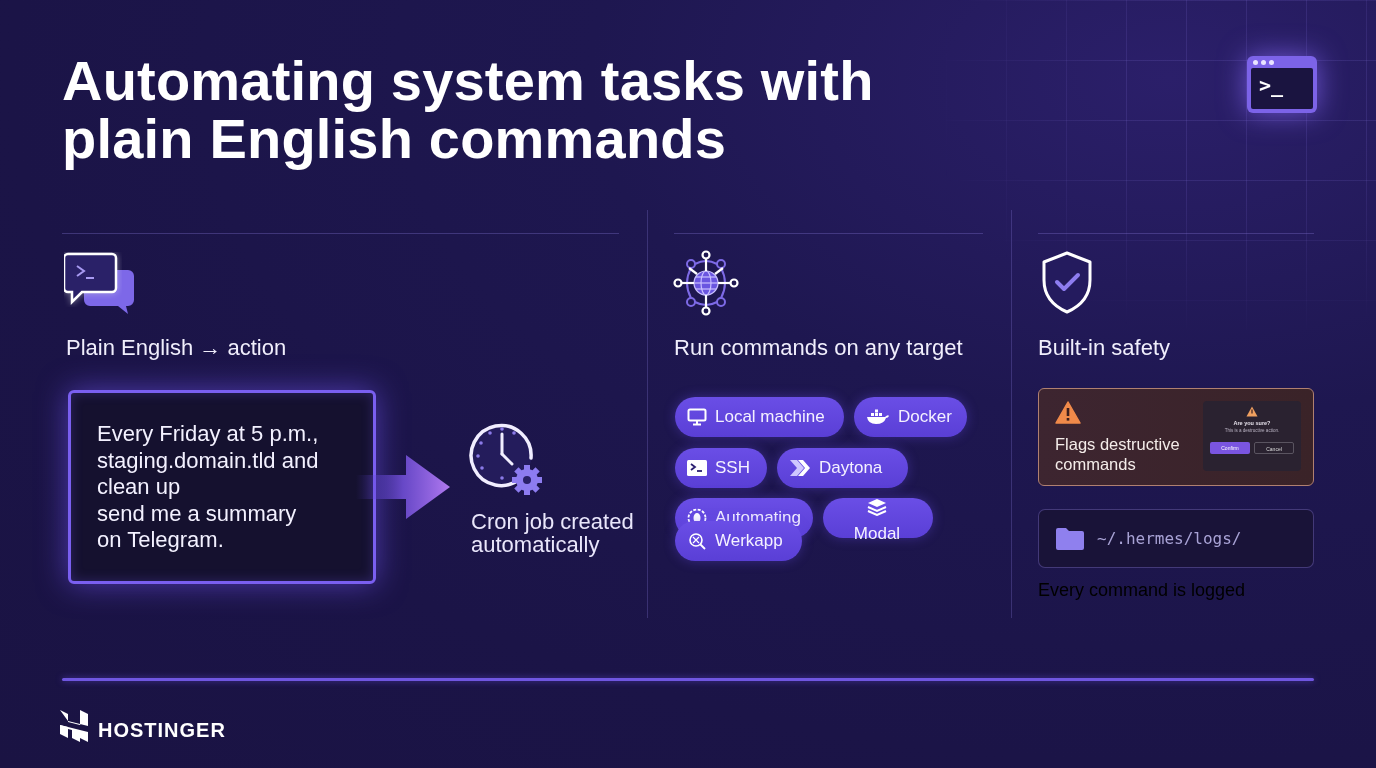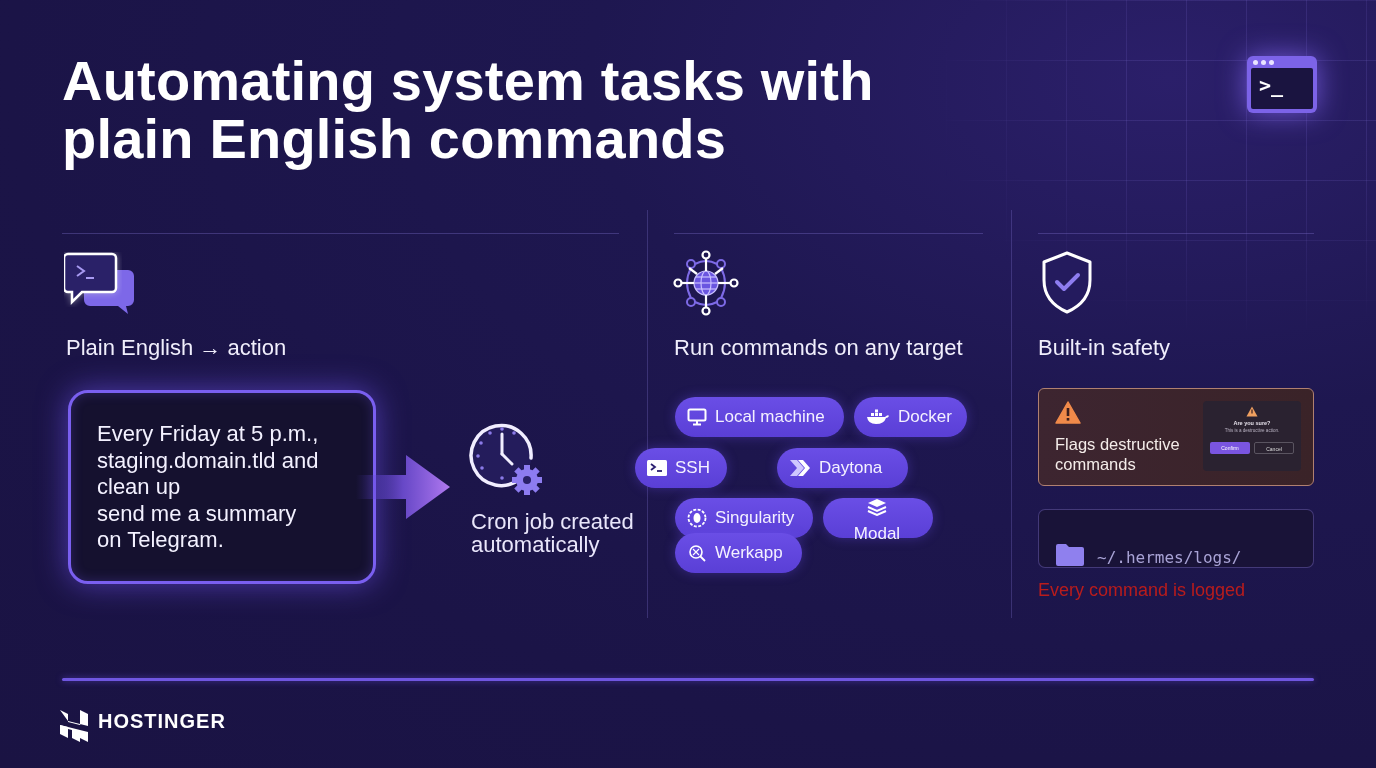--- a/index.html
+++ b/index.html
@@ -36,21 +36,21 @@
     width: 100%; height: 100%; background: #1a1440; border-radius: 2px;
     color: #fff; font-family: "DejaVu Sans Mono", monospace; font-size: 20px; font-weight: bold;
     padding: 6px 0 0 8px; line-height: 22px;
   }
   .hline { position: absolute; height: 1px; background: rgba(130,115,210,0.35); }
   .vline { position: absolute; width: 1px; background: rgba(130,115,210,0.3); }
   .col-heading { position: absolute; font-size: 22px; color: #f0eefc; }
   .icon { position: absolute; }
   .prompt-box {
     position: absolute; left: 68px; top: 390px; width: 308px; height: 194px;
-    border: 3px solid #7a5ff0; border-radius: 20px; background: #15112f;
+    border: 3px solid #7a5ff0; border-radius: 6px; background: #15112f;
     box-shadow: 0 0 30px rgba(120,90,255,0.55), inset 0 0 12px rgba(120,90,255,0.25);
     padding: 28px 20px 0 26px;
     font-size: 22px; line-height: 26.5px; color: #f3f1ff;
   }
   .arrow {
     position: absolute; left: 356px; top: 455px; width: 94px; height: 64px;
   }
   .cron-label { position: absolute; left: 471px; top: 510px; font-size: 22px; line-height: 23px; color: #e9e6fb; }
   .chip {
     position: absolute; height: 40px; border-radius: 20px;
@@ -73,29 +73,29 @@
   }
   .mini-dialog .t1 { font-size: 5.5px; font-weight: bold; color: #e5e0ea; margin-top: 19px; }
   .mini-dialog .t2 { font-size: 4.5px; color: #b9b2c2; margin-top: 2px; }
   .mini-dialog .btns { display: flex; gap: 4px; justify-content: center; margin-top: 9px; }
   .mini-dialog .b { width: 40px; height: 12px; border-radius: 2px; font-size: 5px; line-height: 12px; }
   .mini-dialog .b.ok { background: #7a55e0; color: #fff; }
   .mini-dialog .b.cancel { border: 1px solid #5a5460; color: #ddd; }
   .logs-box {
     position: absolute; left: 1038px; top: 509px; width: 276px; height: 59px;
     border: 1px solid rgba(120,105,200,0.45); border-radius: 7px; background: #191338;
-    display: flex; align-items: flex-end; padding-left: 16px; gap: 12px;
+    display: flex; align-items: center; padding-left: 16px; gap: 12px;
     font-family: "DejaVu Sans Mono", monospace; font-size: 16px; color: #a9a3d6;
   }
-  .logs-label { position: absolute; left: 1038px; top: 580px; font-size: 18px; color: #b91c1c; }
+  .logs-label { position: absolute; left: 1038px; top: 580px; font-size: 18px; color: #000000; }
   .footer-line {
     position: absolute; left: 62px; top: 678px; width: 1252px; height: 3px; border-radius: 2px;
     background: #6f56e0; box-shadow: 0 0 6px rgba(120,90,255,0.5);
   }
-  .brand { position: absolute; left: 60px; top: 710px; display: flex; align-items: flex-start; gap: 10px; }
+  .brand { position: absolute; left: 60px; top: 710px; display: flex; align-items: flex-end; gap: 10px; }
   .brand .name { font-size: 20px; font-weight: bold; letter-spacing: 1px; color: #ffffff; }
 </style>
 </head>
 <body>
 
 <div class="grid-bg"></div>
 
 <h1 class="title">
   <span>Automating system tasks with</span><br>
   <span>plain English commands</span>
@@ -232,51 +232,51 @@
         <path d="M1 8 h18 q3 -3 4 -1 q-1 2 -3 2 q-2 6 -10 6 q-8 0 -9 -7z" fill="#fff"></path>
         <g fill="#fff">
           <rect x="5" y="4" width="3" height="3"></rect>
           <rect x="9" y="4" width="3" height="3"></rect>
           <rect x="13" y="4" width="3" height="3"></rect>
           <rect x="9" y="0.5" width="3" height="3"></rect>
         </g>
       </svg>
     <span>Docker</span>
   </div>
-  <div class="chip" style="left:635px;top:448px;width:92px;">
+  <div class="chip" style="left:675px;top:448px;width:92px;">
     <svg width="20" height="16" viewBox="0 0 20 16">
         <rect width="20" height="16" rx="1.5" fill="#fff"></rect>
         <path d="M4 4 l4 3 l-4 3" stroke="#2a1f70" stroke-width="1.8" fill="none"></path>
         <line x1="10" y1="11" x2="15" y2="11" stroke="#2a1f70" stroke-width="1.8"></line>
       </svg>
     <span>SSH</span>
   </div>
   <div class="chip" style="left:777px;top:448px;width:131px;">
     <svg width="22" height="18" viewBox="0 0 22 18">
         <path d="M1 1 h7 l7 8 l-7 8 h-7 l7 -8z" fill="#cfc6ff"></path>
         <path d="M9 1 h5 l7 8 l-7 8 h-5 l7 -8z" fill="#ffffff"></path>
       </svg>
     <span>Daytona</span>
   </div>
   <div class="chip" style="left:675px;top:498px;width:138px;">
     <svg width="20" height="20" viewBox="0 0 20 20">
         <circle cx="10" cy="10" r="8.5" fill="none" stroke="#fff" stroke-width="1.8" stroke-dasharray="3 1.5"></circle>
         <ellipse cx="10" cy="10" rx="3.5" ry="5" fill="#fff"></ellipse>
       </svg>
-    <span>Singularity</span>
+    <span>Automating</span>
   </div>
   <div class="chip" style="left:823px;top:498px;width:110px;flex-direction:column;">
     <svg width="20" height="18" viewBox="0 0 20 18">
         <path d="M10 1 l9 4 l-9 4 l-9 -4z" fill="#fff"></path>
         <path d="M1 9 l9 4 l9 -4" stroke="#fff" stroke-width="2" fill="none"></path>
         <path d="M1 13 l9 4 l9 -4" stroke="#fff" stroke-width="2" fill="none"></path>
       </svg>
     <span>Modal</span>
   </div>
-  <div class="chip" style="left:675px;top:533px;width:127px;">
+  <div class="chip" style="left:675px;top:521px;width:127px;">
     <svg width="20" height="20" viewBox="0 0 20 20">
         <circle cx="9" cy="9" r="6" fill="none" stroke="#fff" stroke-width="1.6"></circle>
         <path d="M6 6 l6 6 M12 6 l-6 6" stroke="#fff" stroke-width="1.2"></path>
         <path d="M13 13 l5 5" stroke="#fff" stroke-width="1.8"></path>
       </svg>
     <span>Werkapp</span>
   </div>
 </section>
 
 <section>

